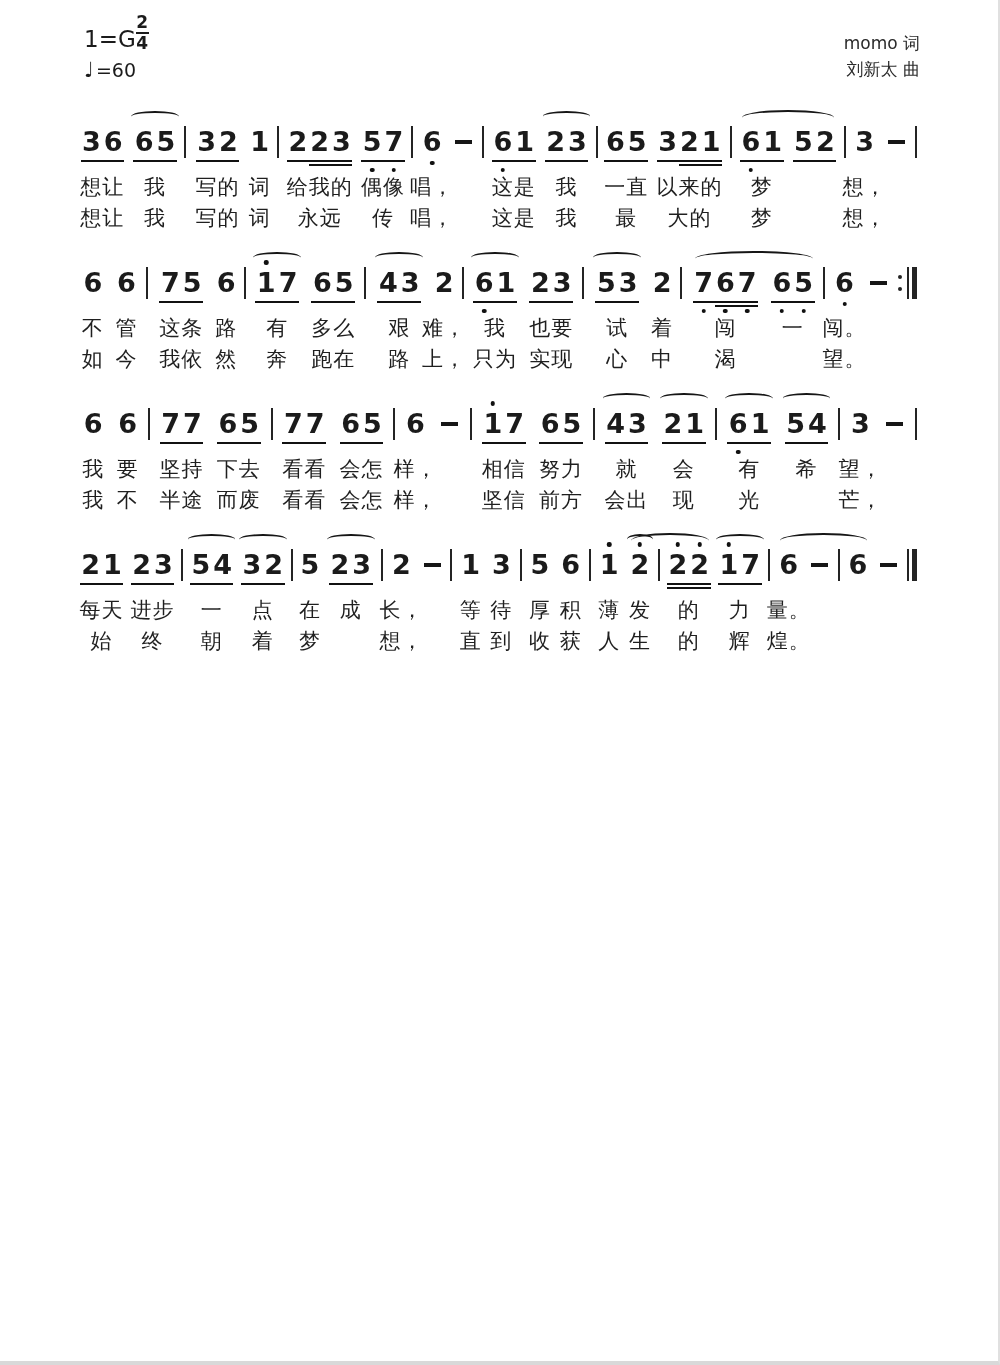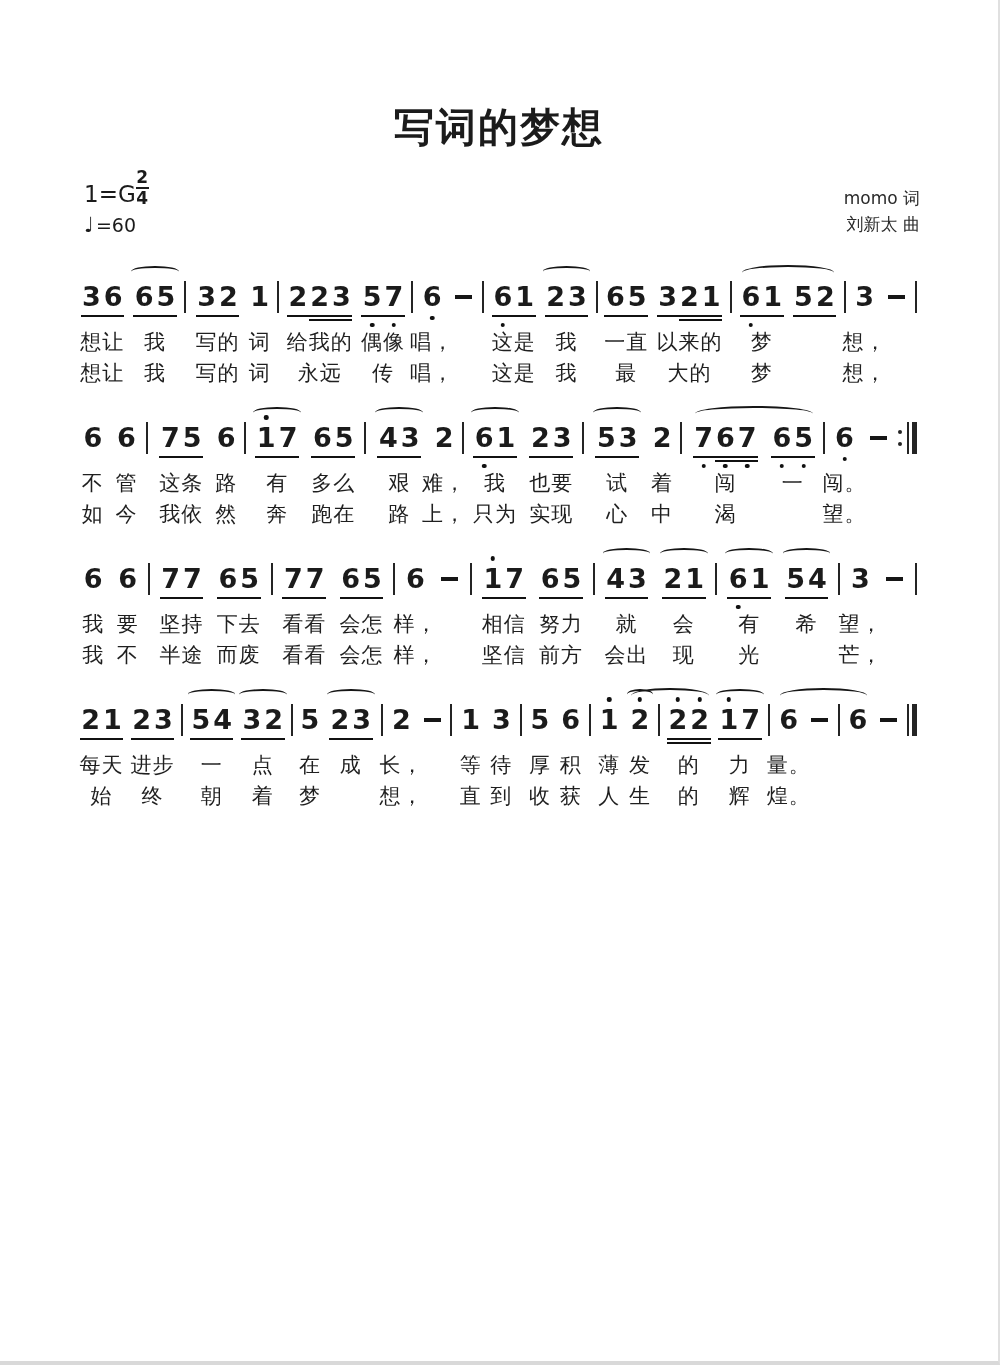--- a/index.html
+++ b/index.html
@@ -88,21 +88,20 @@
   .barwrap{display:flex;align-items:center;gap:3px;margin:18px 3px 0 3px;height:32px;flex-shrink:0;}
   .bline{width:2px;height:32px;background:#242424;}
   .bline.thick{width:5px;}
   .rdots{display:flex;flex-direction:column;gap:8px;margin-right:2px;}
   .rdot{width:4px;height:4px;border-radius:50%;background:#242424;}
 </style>
 </head>
 <body>
 
 <div class="page">
-  <h1 class="title">写词的梦想</h1>
 
   <div class="meta-row">
     <div class="left-meta">
       <div class="keysig">
         <span>1=G</span>
         <span class="frac">
           <b>2</b>
           <i></i>
           <b>4</b>
         </span>

